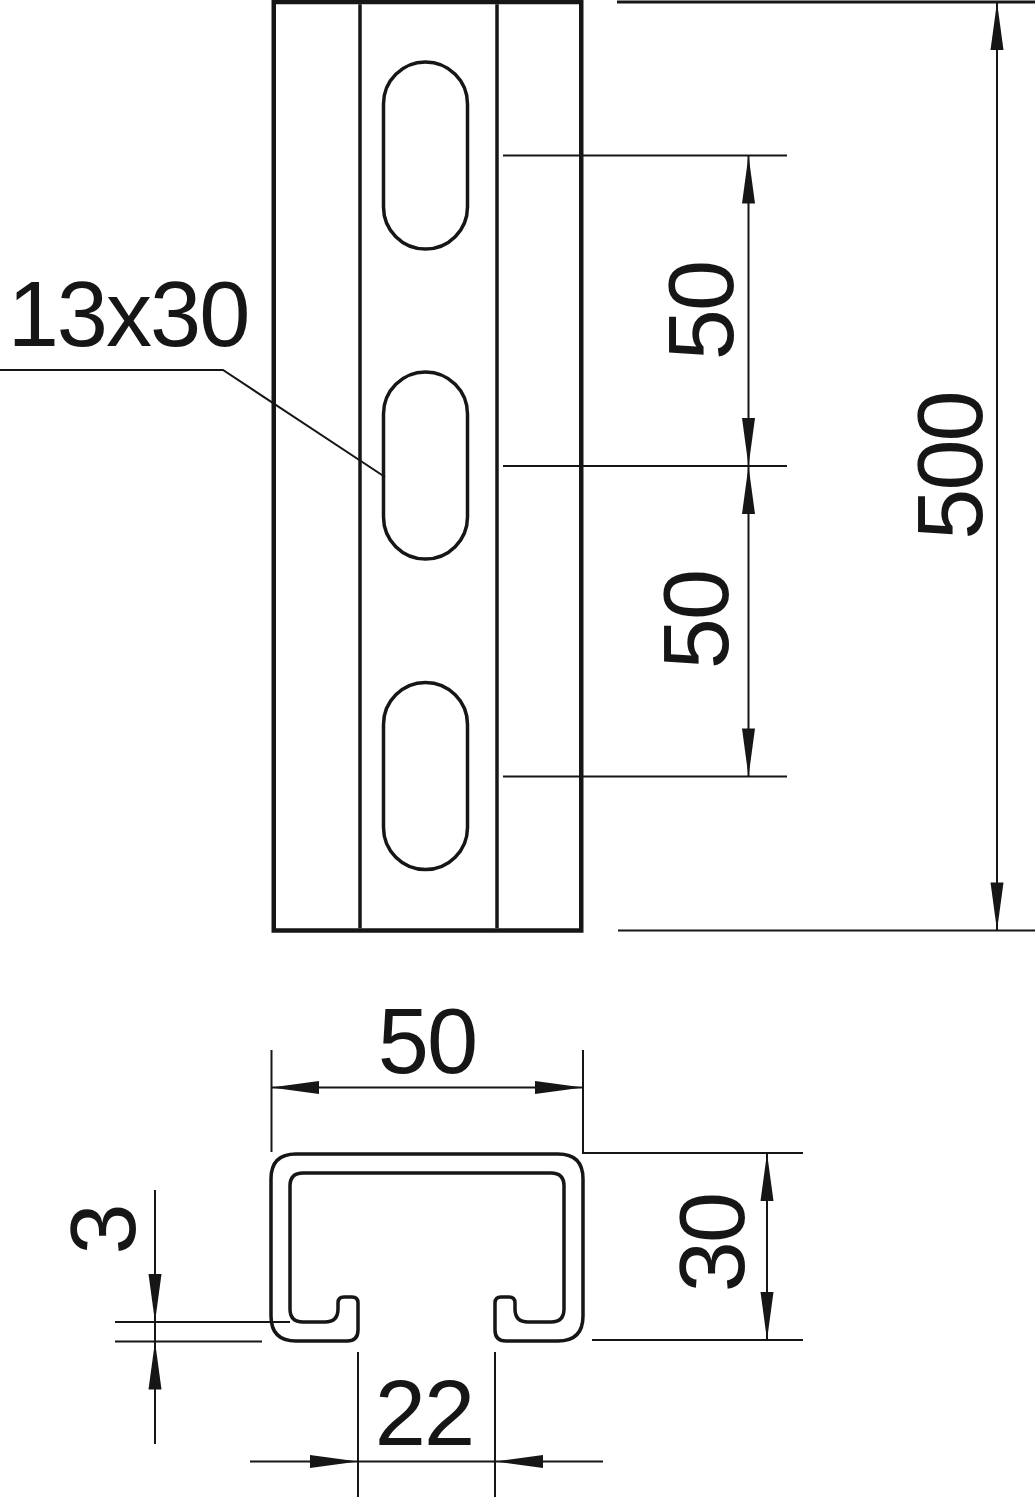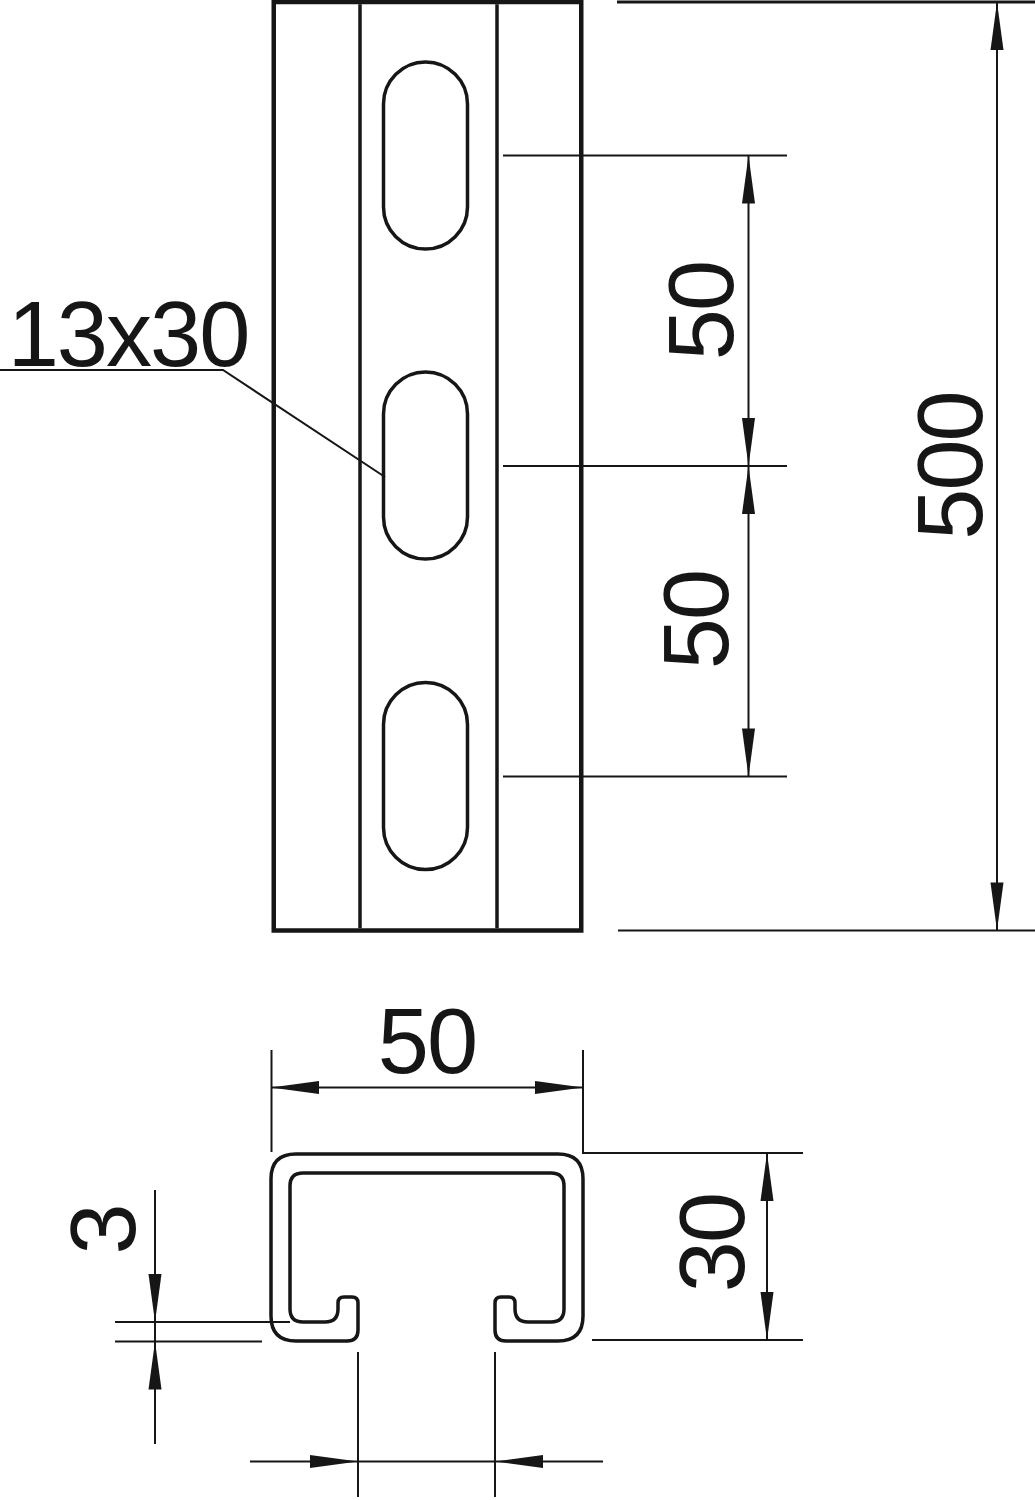--- a/index.html
+++ b/index.html
@@ -115,27 +115,28 @@
       <polygon class="arrow" points="155,1341.5 148.5,1389.5 161.5,1389.5"></polygon>
 
       <line class="s-thin" x1="358" y1="1352" x2="358" y2="1497"></line>
       <line class="s-thin" x1="495" y1="1352" x2="495" y2="1497"></line>
       <line class="s-thin" x1="250" y1="1461.5" x2="603" y2="1461.5"></line>
       <polygon class="arrow" points="358,1461.5 310,1455 310,1468"></polygon>
       <polygon class="arrow" points="495,1461.5 543,1455 543,1468"></polygon>
     </g>
   </svg>
 
-  <div class="dim-label" style="left:128px; top:334px;">13x30</div>
+  <div class="dim-label" style="left:128px; top:314px;">13x30</div>
 
   <div class="dim-label rot" style="left:701px; top:311px;">50</div>
 
   <div class="dim-label rot" style="left:696px; top:620px;">50</div>
 
   <div class="dim-label rot" style="left:950px; top:466px;">500</div>
 
   <div class="dim-label" style="left:427px; top:1041px;">50</div>
 
   <div class="dim-label rot" style="left:103px; top:1230px;">3</div>
 
   <div class="dim-label rot" style="left:712px; top:1243px;">30</div>
 
+  <div class="dim-label" style="left:424px; top:1413px;">22</div>
 </div>
 
 </body></html>

